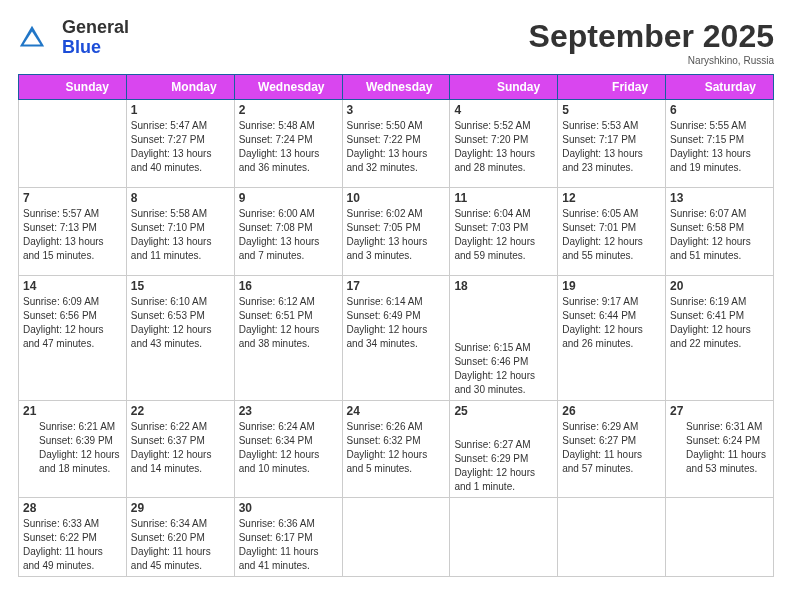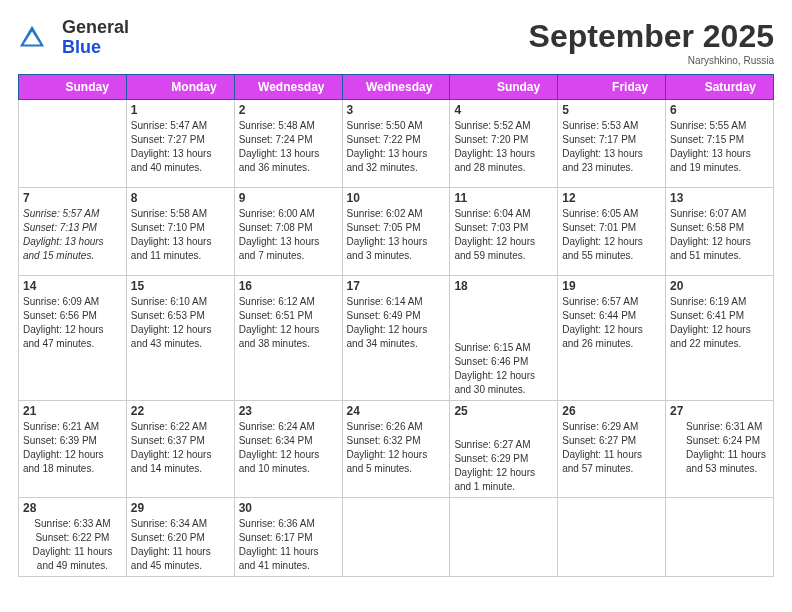--- a/index.html
+++ b/index.html
@@ -167,21 +167,21 @@
             <span class="day-number">6</span>
             <div class="day-info" style="white-space: pre-line;">Sunrise: 5:55 AM
 Sunset: 7:15 PM
 Daylight: 13 hours
 and 19 minutes.</div>
           </td>
         </tr>
         <tr>
           <td>
             <span class="day-number">7</span>
-            <div class="day-info" style="white-space: pre-line; font-style: italic;">Sunrise: 5:57 AM
+            <div class="day-info" style="white-space: pre-line;">Sunrise: 5:57 AM
 Sunset: 7:13 PM
 Daylight: 13 hours
 and 15 minutes.</div>
           </td>
           <td>
             <span class="day-number">8</span>
             <div class="day-info" style="white-space: pre-line;">Sunrise: 5:58 AM
 Sunset: 7:10 PM
 Daylight: 13 hours
 and 11 minutes.</div>
@@ -253,37 +253,37 @@
           </td>
           <td>
             <span class="day-number">18</span>
             <div class="day-info" style="white-space: pre-line; margin-top: 48px;">Sunrise: 6:15 AM
 Sunset: 6:46 PM
 Daylight: 12 hours
 and 30 minutes.</div>
           </td>
           <td>
             <span class="day-number">19</span>
-            <div class="day-info" style="white-space: pre-line;">Sunrise: 6:57 AM
+            <div class="day-info" style="white-space: pre-line;">Sunrise: 9:17 AM
 Sunset: 6:44 PM
 Daylight: 12 hours
 and 26 minutes.</div>
           </td>
           <td>
             <span class="day-number">20</span>
             <div class="day-info" style="white-space: pre-line;">Sunrise: 6:19 AM
 Sunset: 6:41 PM
 Daylight: 12 hours
 and 22 minutes.</div>
           </td>
         </tr>
         <tr>
           <td>
             <span class="day-number">21</span>
-            <div class="day-info" style="white-space: pre-line;">Sunrise: 6:21 AM
+            <div class="day-info" style="white-space: pre-line; margin-left: 16px;">Sunrise: 6:21 AM
 Sunset: 6:39 PM
 Daylight: 12 hours
 and 18 minutes.</div>
           </td>
           <td>
             <span class="day-number">22</span>
             <div class="day-info" style="white-space: pre-line;">Sunrise: 6:22 AM
 Sunset: 6:37 PM
 Daylight: 12 hours
 and 14 minutes.</div>
@@ -320,21 +320,21 @@
             <span class="day-number">27</span>
             <div class="day-info" style="white-space: pre-line; margin-left: 16px;">Sunrise: 6:31 AM
 Sunset: 6:24 PM
 Daylight: 11 hours
 and 53 minutes.</div>
           </td>
         </tr>
         <tr class="last-row">
           <td>
             <span class="day-number">28</span>
-            <div class="day-info" style="white-space: pre-line; text-align: center;">Sunrise: 6:33 AM
+            <div class="day-info" style="white-space: pre-line;">Sunrise: 6:33 AM
 Sunset: 6:22 PM
 Daylight: 11 hours
 and 49 minutes.</div>
           </td>
           <td>
             <span class="day-number">29</span>
             <div class="day-info" style="white-space: pre-line;">Sunrise: 6:34 AM
 Sunset: 6:20 PM
 Daylight: 11 hours
 and 45 minutes.</div>

